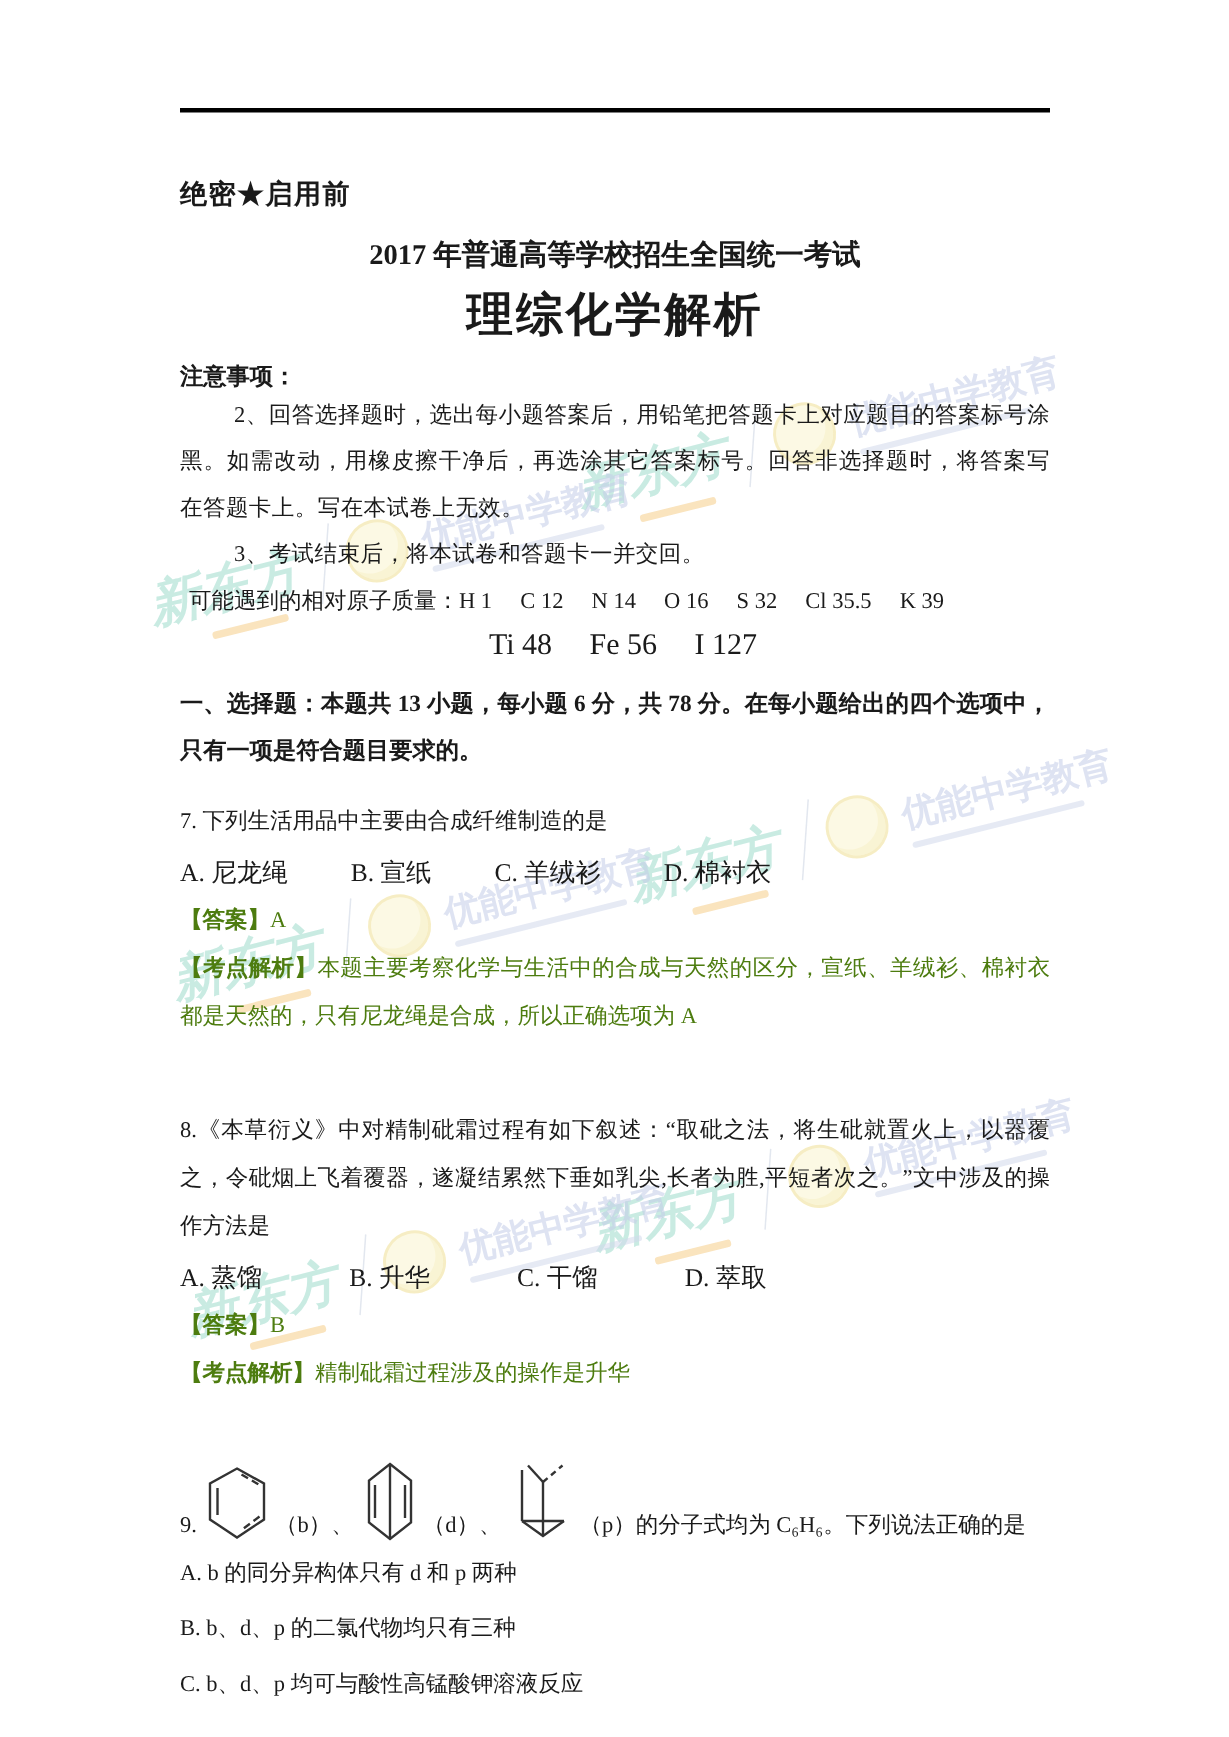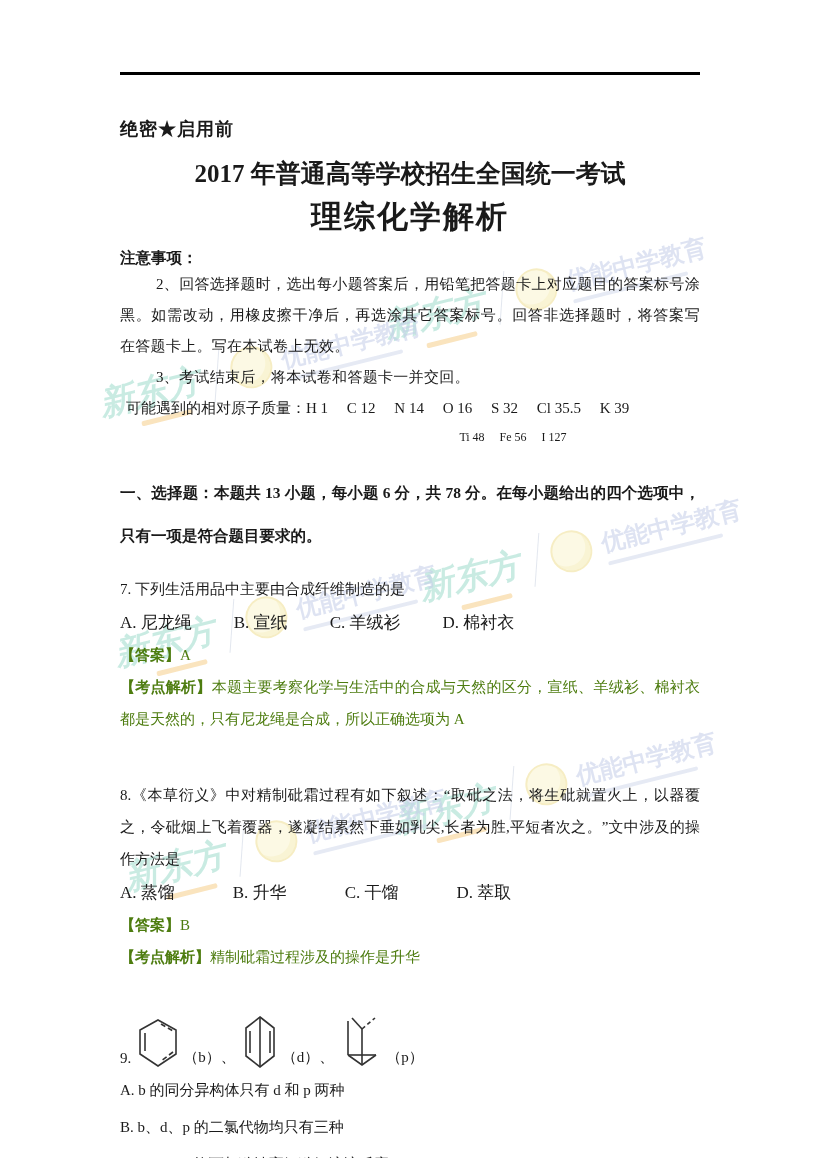--- a/index.html
+++ b/index.html
@@ -23,21 +23,21 @@
   }
   .classified{
     margin-top:42px;
     font-size:18px;
     font-weight:bold;
     letter-spacing:1px;
   }
   .title1{
     margin-top:16px;
     text-align:center;
-    font-size:25px;
+    font-size:19px;
     font-weight:bold;
   }
   .title2{
     margin-top:6px;
     text-align:center;
     font-size:31px;
     font-weight:bold;
     letter-spacing:2px;
   }
   .notice-head{
@@ -47,26 +47,26 @@
   }
   p{margin:0;}
   .body-text{
     font-size:15px;
     line-height:31px;
     text-align:justify;
     letter-spacing:0.3px;
   }
   .indent{text-indent:2.4em;}
   .mass-line1{font-size:15px;line-height:30px;padding-left:6px;}
-  .mass-line2{font-size:12px;line-height:28px;padding-left:206px;text-align:center;}
+  .mass-line2{font-size:20px;line-height:28px;padding-left:206px;}
   .section-head{
-    margin-top:20px;
+    margin-top:10px;
     font-size:15.5px;
     font-weight:bold;
-    line-height:43px;
+    line-height:31px;
     text-align:justify;
   }
   .q-stem{margin-top:16px;font-size:15px;line-height:32px;text-align:justify;}
   .q7-options{margin-top:2px;font-size:17px;line-height:32px;}
   .q7-options .opt{margin-right:42px;}
   .q8-options .opt{margin-right:58px;}
   .red{color:#4d7c0f;}
   .ans-line{margin-top:1px;font-size:15px;line-height:31px;}
   .ans-label{font-weight:bold;}
   .analysis{font-size:15px;line-height:32px;text-align:justify;}
@@ -247,19 +247,20 @@
         <g stroke="#333" stroke-width="1.6" fill="none">
           <path d="M10 8 L10 42"></path>
           <path d="M10 42 L38 42"></path>
           <path d="M10 42 L24 52 L38 42"></path>
           <path d="M24 52 L24 16"></path>
           <path d="M24 16 L14 5"></path>
           <path d="M24 16 L37 5" stroke-dasharray="4 3"></path>
         </g>
       </svg>
       <span class="lbl">（p）</span>
+      <span class="lbl">的分子式均为 C₆H₆。下列说法正确的是</span>
     </div>
     <p class="q9-opt">A. b 的同分异构体只有 d 和 p 两种</p>
     <p class="q9-opt">B. b、d、p 的二氯代物均只有三种</p>
     <p class="q9-opt">C. b、d、p 均可与酸性高锰酸钾溶液反应</p>
   </div>
 
 </div>
 
 </body></html>

